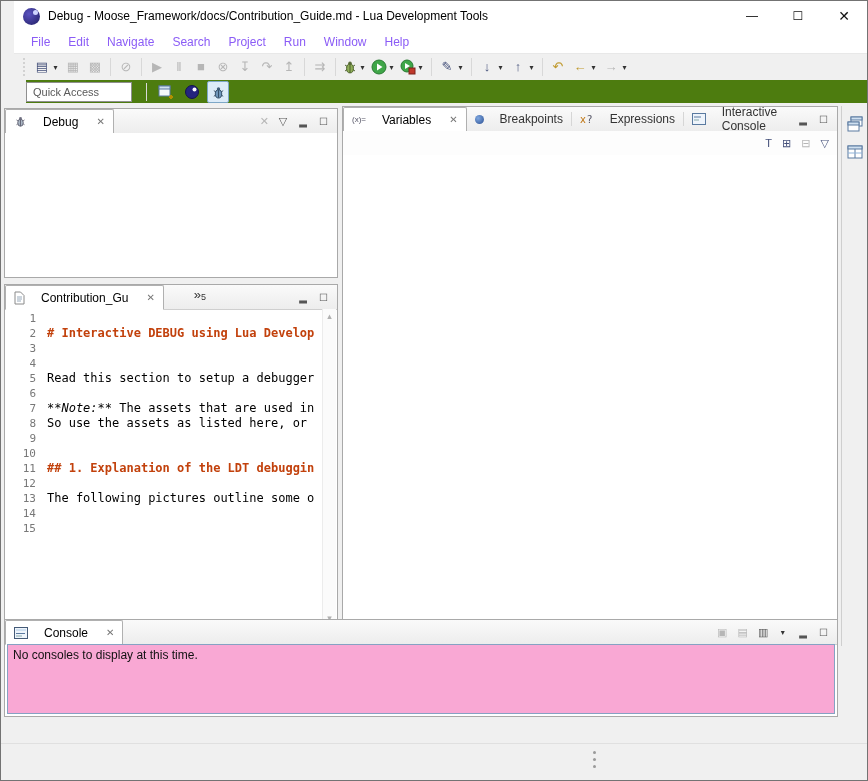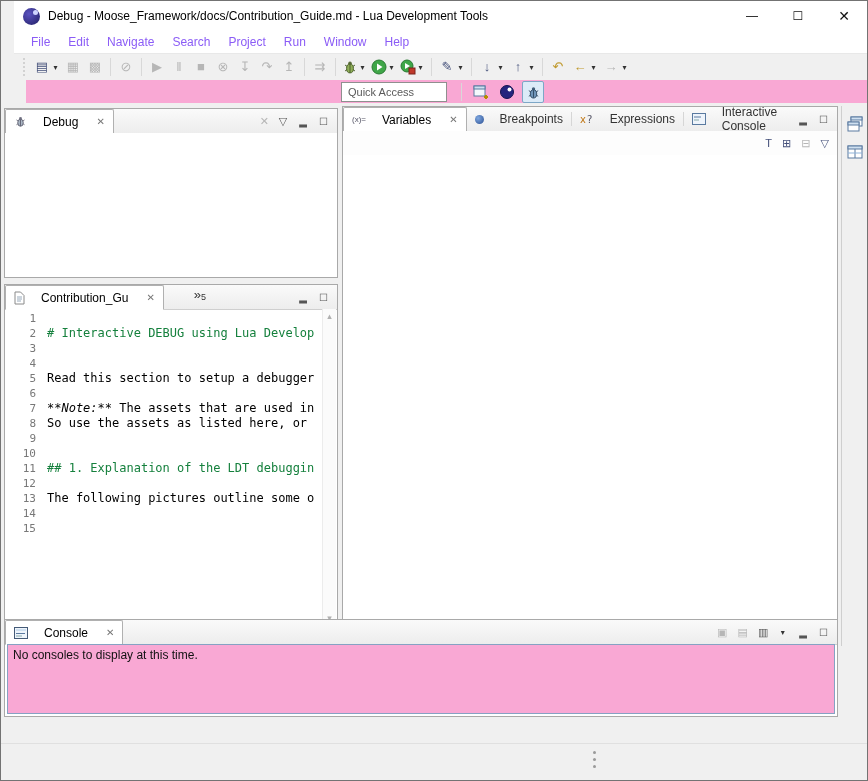--- a/index.html
+++ b/index.html
@@ -21,21 +21,21 @@
   
   .toolbar{height:26px;background:#f0f0f0;display:flex;align-items:center;padding-left:6px;border-top:1px solid #e8e8e8;}
   .tbtn{height:22px;display:flex;align-items:center;padding:0 2px;}
   .tglyph{width:18px;text-align:center;font-size:13px;color:#44507a;line-height:22px;}
   .dis{color:#b6b6b6 !important;}
   .gold{color:#c09a2e !important;}
   .dd{font-size:8px;color:#333;width:9px;text-align:center;}
   .sep{width:1px;height:18px;background:#d8d8d8;margin:0 4px;flex:none;}
   .grip{width:3px;height:18px;border-left:2px dotted #d2d2d2;margin:0 3px;flex:none;}
 
-  .row2{height:24px;background:#f9a8d4;display:flex;align-items:center;justify-content:center;padding-right:8px;border-bottom:1px solid #e2e2e2;margin-left:12px;}
+  .row2{height:24px;background:#4d7c0f;display:flex;align-items:center;justify-content:flex-start;padding-right:8px;border-bottom:1px solid #e2e2e2;margin-left:12px;}
   .quick-access{width:92px;height:18px;border:1px solid #8f8f8f;background:#fff;font-size:11px;color:#5a5a5a;display:flex;align-items:center;padding:0 6px;margin-right:10px;}
   .persp-btn{width:22px;height:22px;display:flex;align-items:center;justify-content:center;margin-left:4px;}
   .persp-btn.active{background:#dcebf8;border:1px solid #7da7c7;border-radius:2px;box-sizing:border-box;}
 
   
   .main{position:absolute;top:102px;left:0;right:0;height:643px;background:#f0f0f0;}
   .panel{position:absolute;background:#fff;border:1px solid #a9a9a9;box-sizing:border-box;}
   .tabbar{height:24px;background:linear-gradient(#fafafa,#ededed);border-bottom:1px solid #cfcfcf;display:flex;align-items:stretch;}
   .tab{display:flex;align-items:center;gap:16px;padding:0 8px;font-size:12px;color:#333;position:relative;}
   .tab.active{background:#fff;border:1px solid #b0b0b0;border-bottom:1px solid #fff;border-radius:2px 2px 0 0;margin-bottom:-1px;color:#000;}
@@ -50,21 +50,21 @@
   .panel-vars{left:341px;top:3px;width:496px;height:530px;}
   .panel-console{left:3px;top:516px;width:834px;height:98px;}
 
   .content{position:absolute;left:0;right:0;top:24px;bottom:0;background:#fff;}
 
   
   .ed-area{position:absolute;left:0;right:15px;top:24px;bottom:15px;overflow:hidden;padding-top:2px;}
   .ed-line{height:15px;display:flex;white-space:pre;}
   .ln{width:31px;flex:none;text-align:right;padding-right:11px;color:#787878;font:11px/15px "DejaVu Sans Mono",monospace;}
   .lt{flex:1;overflow:hidden;font:12px/15px "DejaVu Sans Mono",monospace;color:#000;}
-  .md-h .lt,.md-h .lt span{color:#15803d;font-weight:normal;}
+  .md-h .lt,.md-h .lt span{color:#c2410c;font-weight:bold;}
   .em{font-style:italic;}
   .sel-bar{background:#3e7fd9;height:14px;width:100%;}
   .ed-vscroll{position:absolute;right:1px;top:24px;bottom:15px;width:14px;background:#fbfbfb;border-left:1px solid #ececec;display:flex;flex-direction:column;justify-content:space-between;align-items:center;font-size:9px;color:#b0b0b0;padding:2px 0;box-sizing:border-box;}
   .ed-hscroll{position:absolute;left:40px;right:15px;bottom:1px;height:14px;background:#f3f3f3;display:flex;align-items:center;}
   .scroll-arrow{width:14px;text-align:center;font-size:9px;color:#555;flex:none;}
   .hthumb{width:60px;height:12px;background:#c9c9c9;margin-left:2px;border-radius:1px;}
 
   .overflow-tab{display:flex;align-items:flex-start;padding:2px 6px 0 6px;margin-left:24px;font-size:13px;color:#333;}
   .overflow-count{font-size:9px;margin-top:5px;}
 

